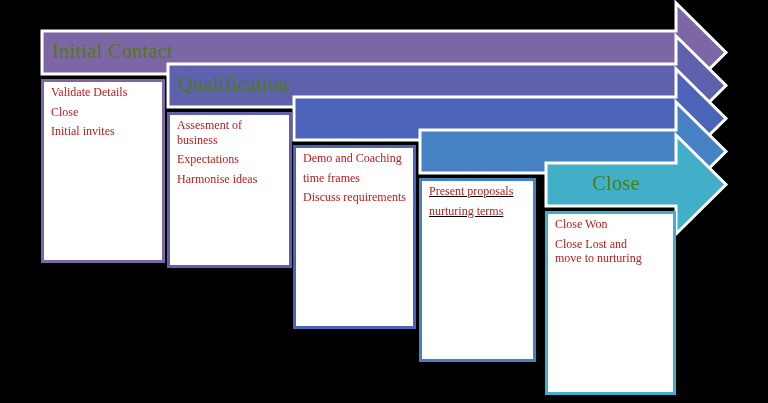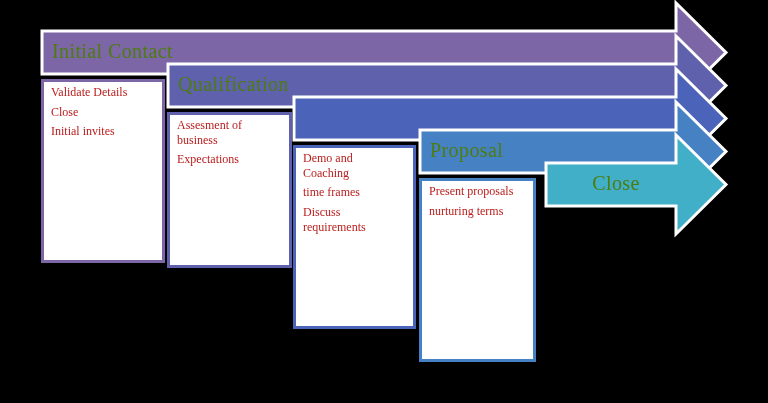--- a/index.html
+++ b/index.html
@@ -50,25 +50,29 @@
 <div class="stage-header" style="left: 42px; top: 31px; width: 634px; height: 43px;"><span>Initial Contact</span></div>
     <div class="stage-box" style="left: 41px; top: 79px; width: 124px; height: 184px; border-color: rgb(124, 102, 166); padding-right: 7px;">
       <p>Validate Details</p>
       <p>Close</p>
       <p>Initial invites</p>
     </div>
     <div class="stage-header" style="left: 168px; top: 64px; width: 508px; height: 43px;"><span>Qualification</span></div>
     <div class="stage-box" style="left: 167px; top: 112px; width: 125px; height: 156px; border-color: rgb(95, 97, 173); padding-right: 22px;">
       <p>Assesment of business</p>
       <p>Expectations</p>
+      <p>Harmonise ideas</p>
     </div>
-    <div class="stage-box" style="left: 293px; top: 145px; width: 123px; height: 184px; border-color: rgb(75, 99, 184); padding-right: 22px;">
+    <div class="stage-box" style="left: 293px; top: 145px; width: 123px; height: 184px; border-color: rgb(75, 99, 184); padding-right: 7px;">
       <p>Demo and Coaching</p>
       <p>time frames</p>
       <p>Discuss requirements</p>
     </div>
-    <div class="stage-header" style="left: 420px; top: 130px; width: 256px; height: 43px;"><span>Proposal</span></div>
-    <div class="stage-box" style="left: 419px; top: 178px; width: 117px; height: 184px; border-color: rgb(70, 129, 195); padding-right: 7px;">
+    <div class="stage-box" style="left: 419px; top: 178px; width: 117px; height: 184px; border-color: rgb(70, 129, 195); padding-right: 7px; text-decoration: underline;">
       <p>Present proposals</p>
       <p>nurturing terms</p>
     </div>
     <div class="stage-header" style="left: 546px; top: 163px; width: 130px; height: 43px; text-align: center;"><span>Close</span></div>
+    <div class="stage-box" style="left: 545px; top: 211px; width: 131px; height: 184px; border-color: rgb(65, 175, 199); padding-right: 18px;">
+      <p>Close Won</p>
+      <p>Close Lost and move to nurturing</p>
+    </div>
   </div>
 
 </body></html>

